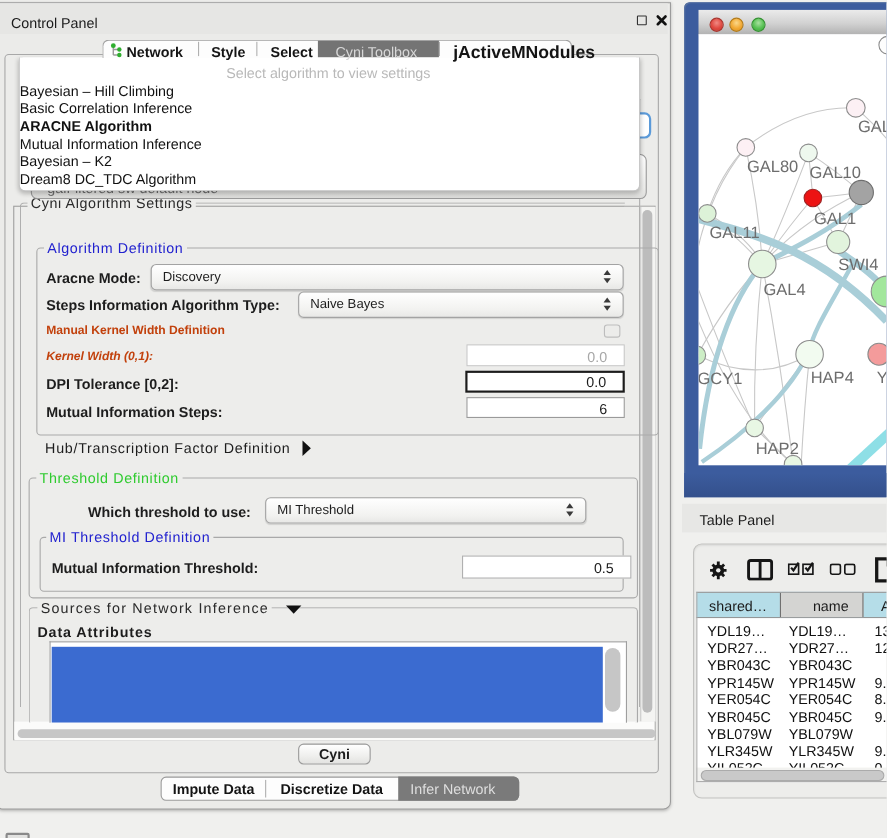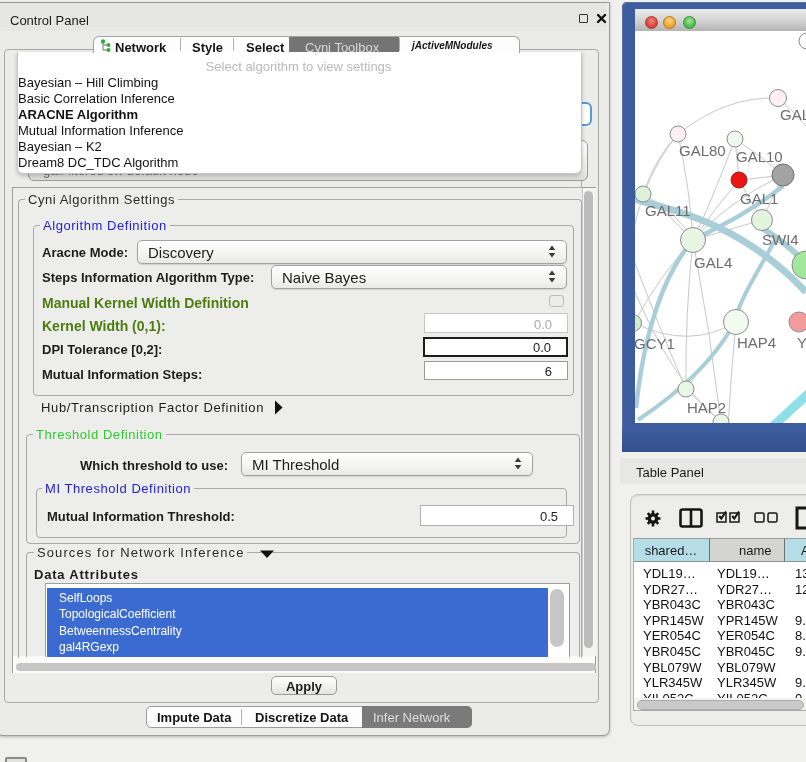--- a/index.html
+++ b/index.html
@@ -1,23 +1,23 @@
 <!DOCTYPE html>
 <html><head>
 <meta charset="utf-8">
 <style>
 html,body{margin:0;padding:0;}
 body{width:806px;height:762px;overflow:hidden;background:#f0f0ee;
   font-family:"Liberation Sans",sans-serif;position:relative;}
 .abs{position:absolute;}
 .lbl{position:absolute;font-size:13px;font-weight:bold;color:#1d1d1d;white-space:nowrap;}
-.glbl{position:absolute;font-size:14px;font-weight:bold;color:#4d7c0f;white-space:nowrap;}
+.glbl{position:absolute;font-size:11px;font-weight:bold;color:#c2410c;white-space:nowrap;}
 .combo{position:absolute;height:22px;border:1px solid #a3a3a3;border-radius:5px;
   background:linear-gradient(#ffffff,#f2f2f0 70%,#e8e8e6);box-shadow:0 1px 1px rgba(0,0,0,0.12);}
-.combo .tx{position:absolute;left:10px;top:3px;font-size:15px;color:#1d1d1d;white-space:nowrap;}
+.combo .tx{position:absolute;left:10px;top:3px;font-size:12px;color:#1d1d1d;white-space:nowrap;}
 .combo svg{position:absolute;right:8px;top:4px;}
 .field{position:absolute;background:#fff;border:1px solid #b6b6b6;font-size:13px;color:#1d1d1d;
   text-align:right;padding-right:15px;box-sizing:border-box;}
 .fld-num{display:block;margin-top:3px;}
 .group{position:absolute;border:1px solid #a9a9a9;border-radius:4px;}
 .gtitle{position:absolute;top:-8px;font-size:13px;background:#ededeb;padding:0 3px;white-space:nowrap;letter-spacing:0.55px;}
 </style>
 </head>
 <body>
 
@@ -35,25 +35,25 @@
 <div class="abs" style="left:4px;top:49px;width:593px;height:652px;border:1px solid #a8a8a8;border-radius:4px;background:#ececea;"></div>
 
 <div class="abs" style="left:12px;top:187px;width:584px;height:486px;border:1px solid #9f9f9f;background:#ededeb;box-sizing:border-box;"></div>
 
 <div class="abs" style="left:582px;top:188px;width:13px;height:468px;background:#f4f4f2;border-left:1px solid #c9c9c9;"></div>
 <div class="abs" style="left:584px;top:191px;width:9px;height:457px;background:#bcbcbc;border-radius:5px;"></div>
 
 <div class="abs" style="left:13px;top:656px;width:582px;height:17px;background:#fbfbfa;"></div>
 <div class="abs" style="left:16px;top:663px;width:580px;height:8px;background:#c6c6c6;border-radius:4px;"></div>
 
-<div class="group" style="left:18px;top:199px;width:562px;height:458px;border-radius:4px 4px 0 0;border-bottom:none;text-align:right;">
+<div class="group" style="left:18px;top:184px;width:562px;height:458px;border-radius:4px 4px 0 0;border-bottom:none;text-align:right;">
   <div class="gtitle" style="left:6px;color:#2b2b2b;">Cyni Algorithm Settings</div>
 </div>
 
-<div class="group" style="left:33px;top:225px;width:539px;height:169px;">
+<div class="group" style="left:33px;top:225px;width:539px;height:169px;padding-left:25px;">
   <div class="gtitle" style="left:6px;color:#2222cf;">Algorithm Definition</div>
 </div>
 
 <div class="lbl" style="left:42px;top:245px;">Aracne Mode:</div>
 <div class="combo" style="left:137px;top:240px;width:428px;">
   <div class="tx">Discovery</div>
   <svg width="8" height="13" viewBox="0 0 8 13" style="right:10px;top:4px;">
       <path d="M4 0.5 L7.3 5 H0.7 Z" fill="#3a3a3a"></path>
       <path d="M4 12.5 L7.3 8 H0.7 Z" fill="#3a3a3a"></path>
     </svg>
@@ -64,21 +64,21 @@
   <div class="tx">Naive Bayes</div>
   <svg width="8" height="13" viewBox="0 0 8 13" style="right:10px;top:4px;">
       <path d="M4 0.5 L7.3 5 H0.7 Z" fill="#3a3a3a"></path>
       <path d="M4 12.5 L7.3 8 H0.7 Z" fill="#3a3a3a"></path>
     </svg>
 </div>
 
 <div class="glbl" style="left:42px;top:295px;">Manual Kernel Width Definition</div>
 <div class="abs" style="left:549px;top:295px;width:13px;height:10px;background:#ececea;border:1px solid #bdbdbd;border-radius:3px;"></div>
 
-<div class="glbl" style="left:42px;top:318px;">Kernel Width (0,1):</div>
+<div class="glbl" style="left:42px;top:318px;font-style:italic;">Kernel Width (0,1):</div>
 <div class="field" style="left:424px;top:313px;width:144px;height:20px;border-color:#c6c6c6;color:#a8a8a8;">
     <span class="fld-num">0.0</span>
   </div>
 
 <div class="lbl" style="left:42px;top:342px;">DPI Tolerance [0,2]:</div>
 <div class="field" style="left:423px;top:337px;width:145px;height:20px;border:2px solid #1c1c1c;">
     <span class="fld-num" style="margin-top:1px;">0.0</span>
   </div>
 
 <div class="lbl" style="left:42px;top:367px;">Mutual Information Steps:</div>
@@ -115,21 +115,20 @@
   <div class="gtitle" style="left:7px;color:#2b2b2b;letter-spacing:1.1px;">Sources for Network Inference</div>
 </div>
 <svg class="abs" style="left:259px;top:549px;" width="16" height="10" viewBox="0 0 16 10">
     <path d="M1 1.5 L15 1.5 L8 9 Z" fill="#111"></path>
   </svg>
 
 <div class="lbl" style="left:34px;top:567px;letter-spacing:0.8px;">Data Attributes</div>
 
 <div class="abs" style="left:45px;top:583px;width:523px;height:73px;background:#fff;border:1px solid #9f9f9f;border-bottom:none;overflow:hidden;">
   <div class="abs" style="left:1px;top:4px;width:501px;height:69px;background:#3b6bd0;"></div>
-  <div class="abs" style="left:13px;top:6px;font-size:12px;color:#fff;line-height:16.4px;">SelfLoops<br>TopologicalCoefficient<br>BetweennessCentrality<br>gal4RGexp</div>
   <div class="abs" style="left:504px;top:5px;width:14px;height:58px;background:#c6c6c6;border-radius:7px;"></div>
 </div>
 
 <div class="abs" style="left:568px;top:90px;width:13px;height:96px;border:1px solid #adadad;border-left:none;background:#ececea;"></div>
 <div class="abs" style="left:560px;top:102px;width:28px;height:20px;border:2.5px solid #5b9ad9;border-radius:6px;background:#fff;"></div>
 
 <div class="abs" style="left:28px;top:140px;width:558px;height:39px;border:1px solid #9a9a9a;border-radius:6px;background:linear-gradient(#fff,#ededeb 75%,#dcdcda);overflow:hidden;">
   <div class="abs" style="left:14px;top:22px;font-size:13px;color:#6e6e6e;">galFiltered sw default node</div>
 </div>
 
@@ -154,25 +153,25 @@
 <svg class="abs" style="left:99px;top:39px;" width="13" height="14" viewBox="0 0 13 14">
   <path d="M4 3 L4 11 M4 6 L9 6 M4 11 L9 11" stroke="#9a9a9a" stroke-width="1.3" fill="none"></path>
   <circle cx="4" cy="2.5" r="2.2" fill="#2fae2f"></circle>
     <circle cx="9.5" cy="6" r="2" fill="#2fae2f"></circle>
     <circle cx="9.5" cy="11" r="2" fill="#2fae2f"></circle>
 </svg>
 <div class="abs" style="left:115px;top:40px;font-size:13px;font-weight:bold;color:#141414;">Network</div>
 <div class="abs" style="left:192px;top:40px;font-size:13px;font-weight:bold;color:#141414;">Style</div>
 <div class="abs" style="left:246px;top:40px;font-size:13px;font-weight:bold;color:#141414;">Select</div>
 <div class="abs" style="left:305px;top:40px;font-size:13px;color:#d8d8d8;">Cyni Toolbox</div>
-<div class="abs" style="left:412px;top:40px;font-size:10px;font-weight:bold;color:#141414;font-style:italic;">jActiveMNodules</div>
+<div class="abs" style="left:412px;top:40px;font-size:16px;font-weight:bold;color:#141414;">jActiveMNodules</div>
 
 <div class="abs" style="left:271px;top:676px;width:66px;height:19px;background:linear-gradient(#ffffff,#efefed 60%,#e3e3e1);
   border:1px solid #9b9b9b;border-radius:5px;box-sizing:border-box;text-align:center;">
-  <span style="font-size:13px;font-weight:bold;color:#1d1d1d;line-height:17px;">Apply</span>
+  <span style="font-size:13px;font-weight:bold;color:#1d1d1d;line-height:17px;">Cyni</span>
 </div>
 <div class="abs" style="left:146px;top:706px;width:326px;height:22px;background:#fdfdfd;border:1px solid #9b9b9b;
   border-radius:5px;box-sizing:border-box;"></div>
 <div class="abs" style="left:241px;top:709px;width:1px;height:16px;background:#b0b0b0;"></div>
 <div class="abs" style="left:362px;top:706px;width:110px;height:22px;background:#7a7a7a;border-radius:0 5px 5px 0;"></div>
 <div class="abs" style="left:157px;top:710px;font-size:13px;font-weight:bold;color:#141414;">Impute Data</div>
 <div class="abs" style="left:255px;top:710px;font-size:13px;font-weight:bold;color:#141414;">Discretize Data</div>
 <div class="abs" style="left:373px;top:710px;font-size:13px;color:#dedede;">Infer Network</div>
 
 <div class="abs" style="left:622px;top:2px;width:184px;height:450px;background:#3c5c9e;border-radius:5px 0 0 0;

